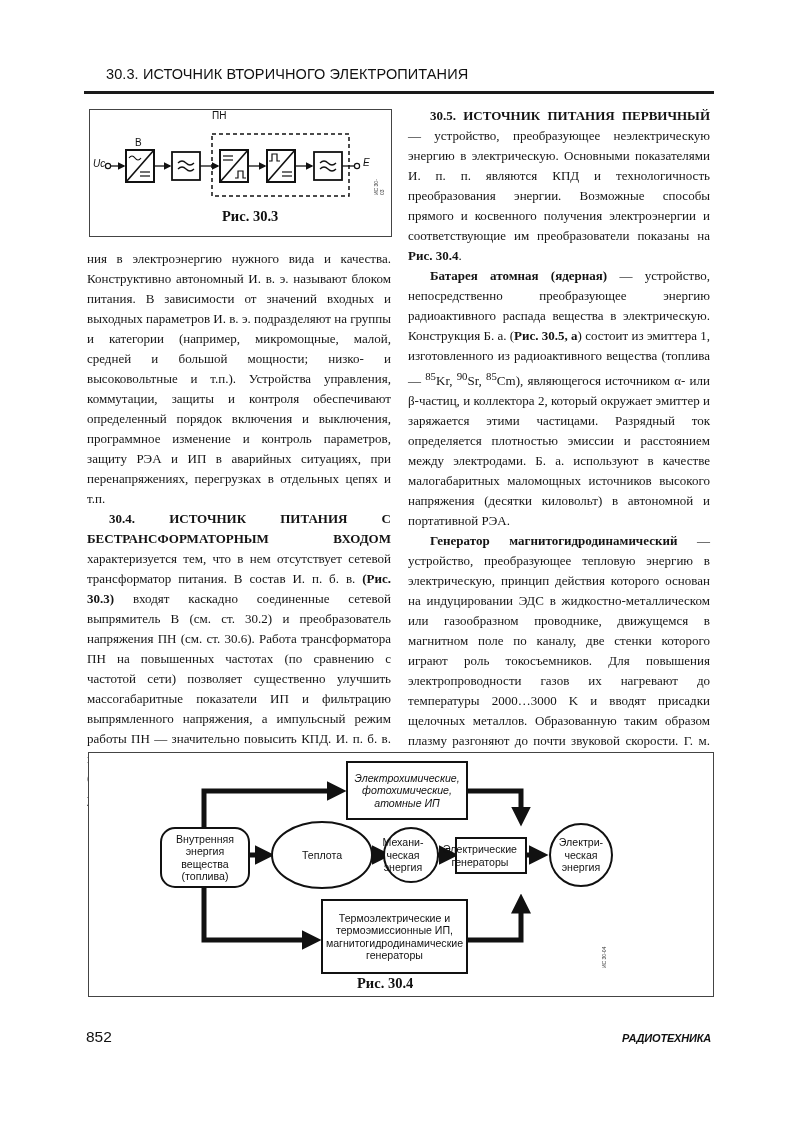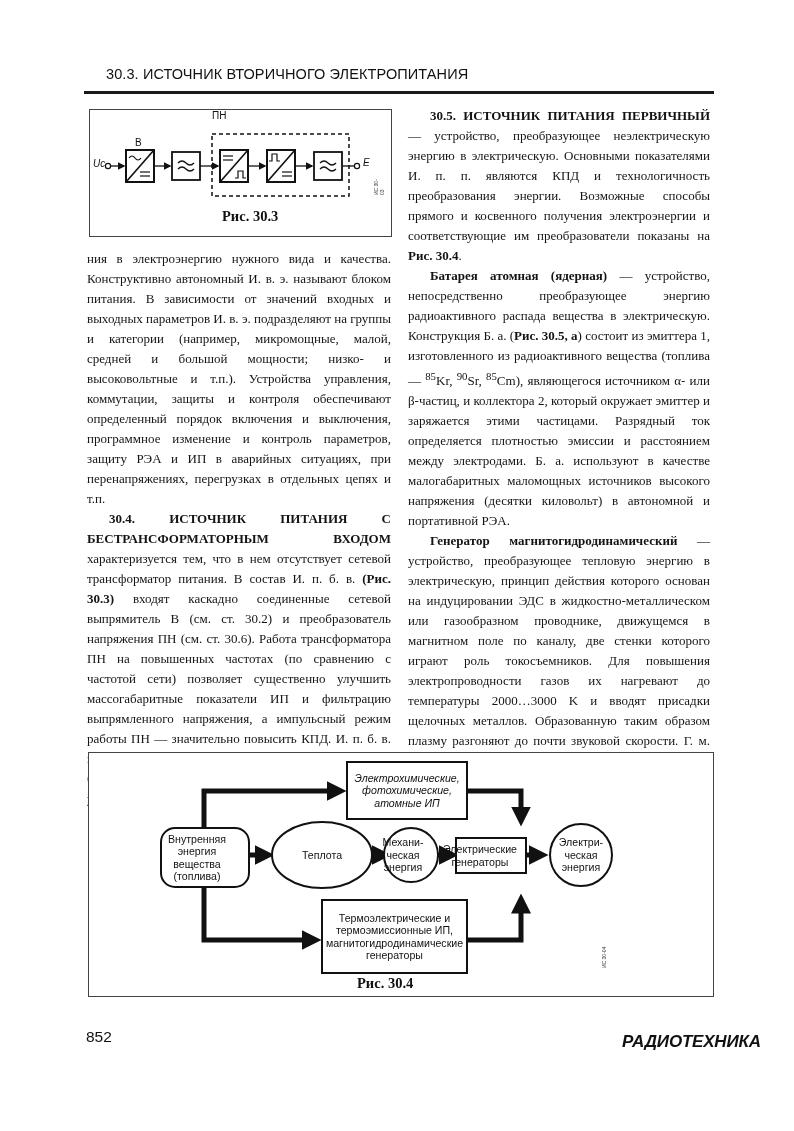--- a/index.html
+++ b/index.html
@@ -14,21 +14,21 @@
   .left-col { left:87px; top:249px; width:304px; }
   .right-col { left:408px; top:106px; width:302px; }
 
   .fig-box { position:absolute; border:1.5px solid #444; background:#fff; }
   .fig303 { left:89px; top:109px; width:301px; height:126px; }
   .fig304 { left:88px; top:752px; width:624px; height:243px; }
   .fig-caption { position:absolute; font-family:"Liberation Serif", serif; font-weight:bold; font-size:14.5px; color:#111; }
   .fig-code { position:absolute; font-family:"Liberation Sans", sans-serif; font-size:5px; color:#333; transform:rotate(-90deg); transform-origin:left top; }
 
   .footer-page { position:absolute; left:86px; top:1028px; font-family:"Liberation Sans", sans-serif; font-size:15.5px; color:#111; }
-  .footer-title { position:absolute; left:622px; top:1032px; font-family:"Liberation Sans", sans-serif; font-size:17px; font-style:italic; font-weight:bold; color:#111; letter-spacing:-0.2px;text-align:right; }
+  .footer-title { position:absolute; left:622px; top:1032px; font-family:"Liberation Sans", sans-serif; font-size:11px; font-style:italic; font-weight:bold; color:#111; letter-spacing:-0.2px;text-align:right; }
 
   .node-text { position:absolute; font-family:"Liberation Sans", sans-serif; font-size:10.6px; line-height:12.5px; text-align:center; color:#111; display:flex; align-items:center; justify-content:center; }
   .diag-label { position:absolute; font-family:"Liberation Sans", sans-serif; font-size:10px; color:#111; }
 </style>
 </head>
 <body>
 
 <div class="running-head">30.3. ИСТОЧНИК ВТОРИЧНОГО ЭЛЕКТРОПИТАНИЯ</div>
 <div class="head-rule"></div>
 
@@ -123,21 +123,21 @@
     <circle cx="322" cy="102" r="27" fill="#fff" stroke="#111" stroke-width="2"></circle>
 
     <rect x="367" y="85" width="70" height="35" fill="#fff" stroke="#111" stroke-width="2"></rect>
 
     <circle cx="492" cy="102" r="31" fill="#fff" stroke="#111" stroke-width="2"></circle>
 
     <rect x="258" y="9" width="120" height="57" fill="#fff" stroke="#111" stroke-width="2"></rect>
 
     <rect x="233" y="147" width="145" height="73" fill="#fff" stroke="#111" stroke-width="2"></rect>
   </svg>
-  <div class="node-text" style="left:66px;top:77px;width:84px;height:55px;">Внутренняя энергия вещества (топлива)</div>
+  <div class="node-text" style="left:74px;top:77px;width:84px;height:55px;">Внутренняя энергия вещества (топлива)</div>
   <div class="node-text" style="left:185px;top:86px;width:96px;height:32px;">Теплота</div>
   <div class="node-text" style="left:297px;top:78px;width:34px;height:48px;">Механи- ческая энергия</div>
   <div class="node-text" style="left:369px;top:87px;width:44px;height:31px;">Электрические генераторы</div>
   <div class="node-text" style="left:463px;top:78px;width:58px;height:48px;">Электри- ческая энергия</div>
   <div class="node-text" style="left:262px;top:11px;width:112px;height:53px;font-style:italic;">Электрохимические, фотохимические, атомные ИП</div>
   <div class="node-text" style="left:237px;top:149px;width:137px;height:69px;">Термоэлектрические и термоэмиссионные ИП, магнитогидродинамические генераторы</div>
   <span class="fig-code" style="left:512px;top:215px;">ИС 30-04</span>
   <span class="fig-caption" style="left:268px;top:222px;">Рис. 30.4</span>
 </div>
 

